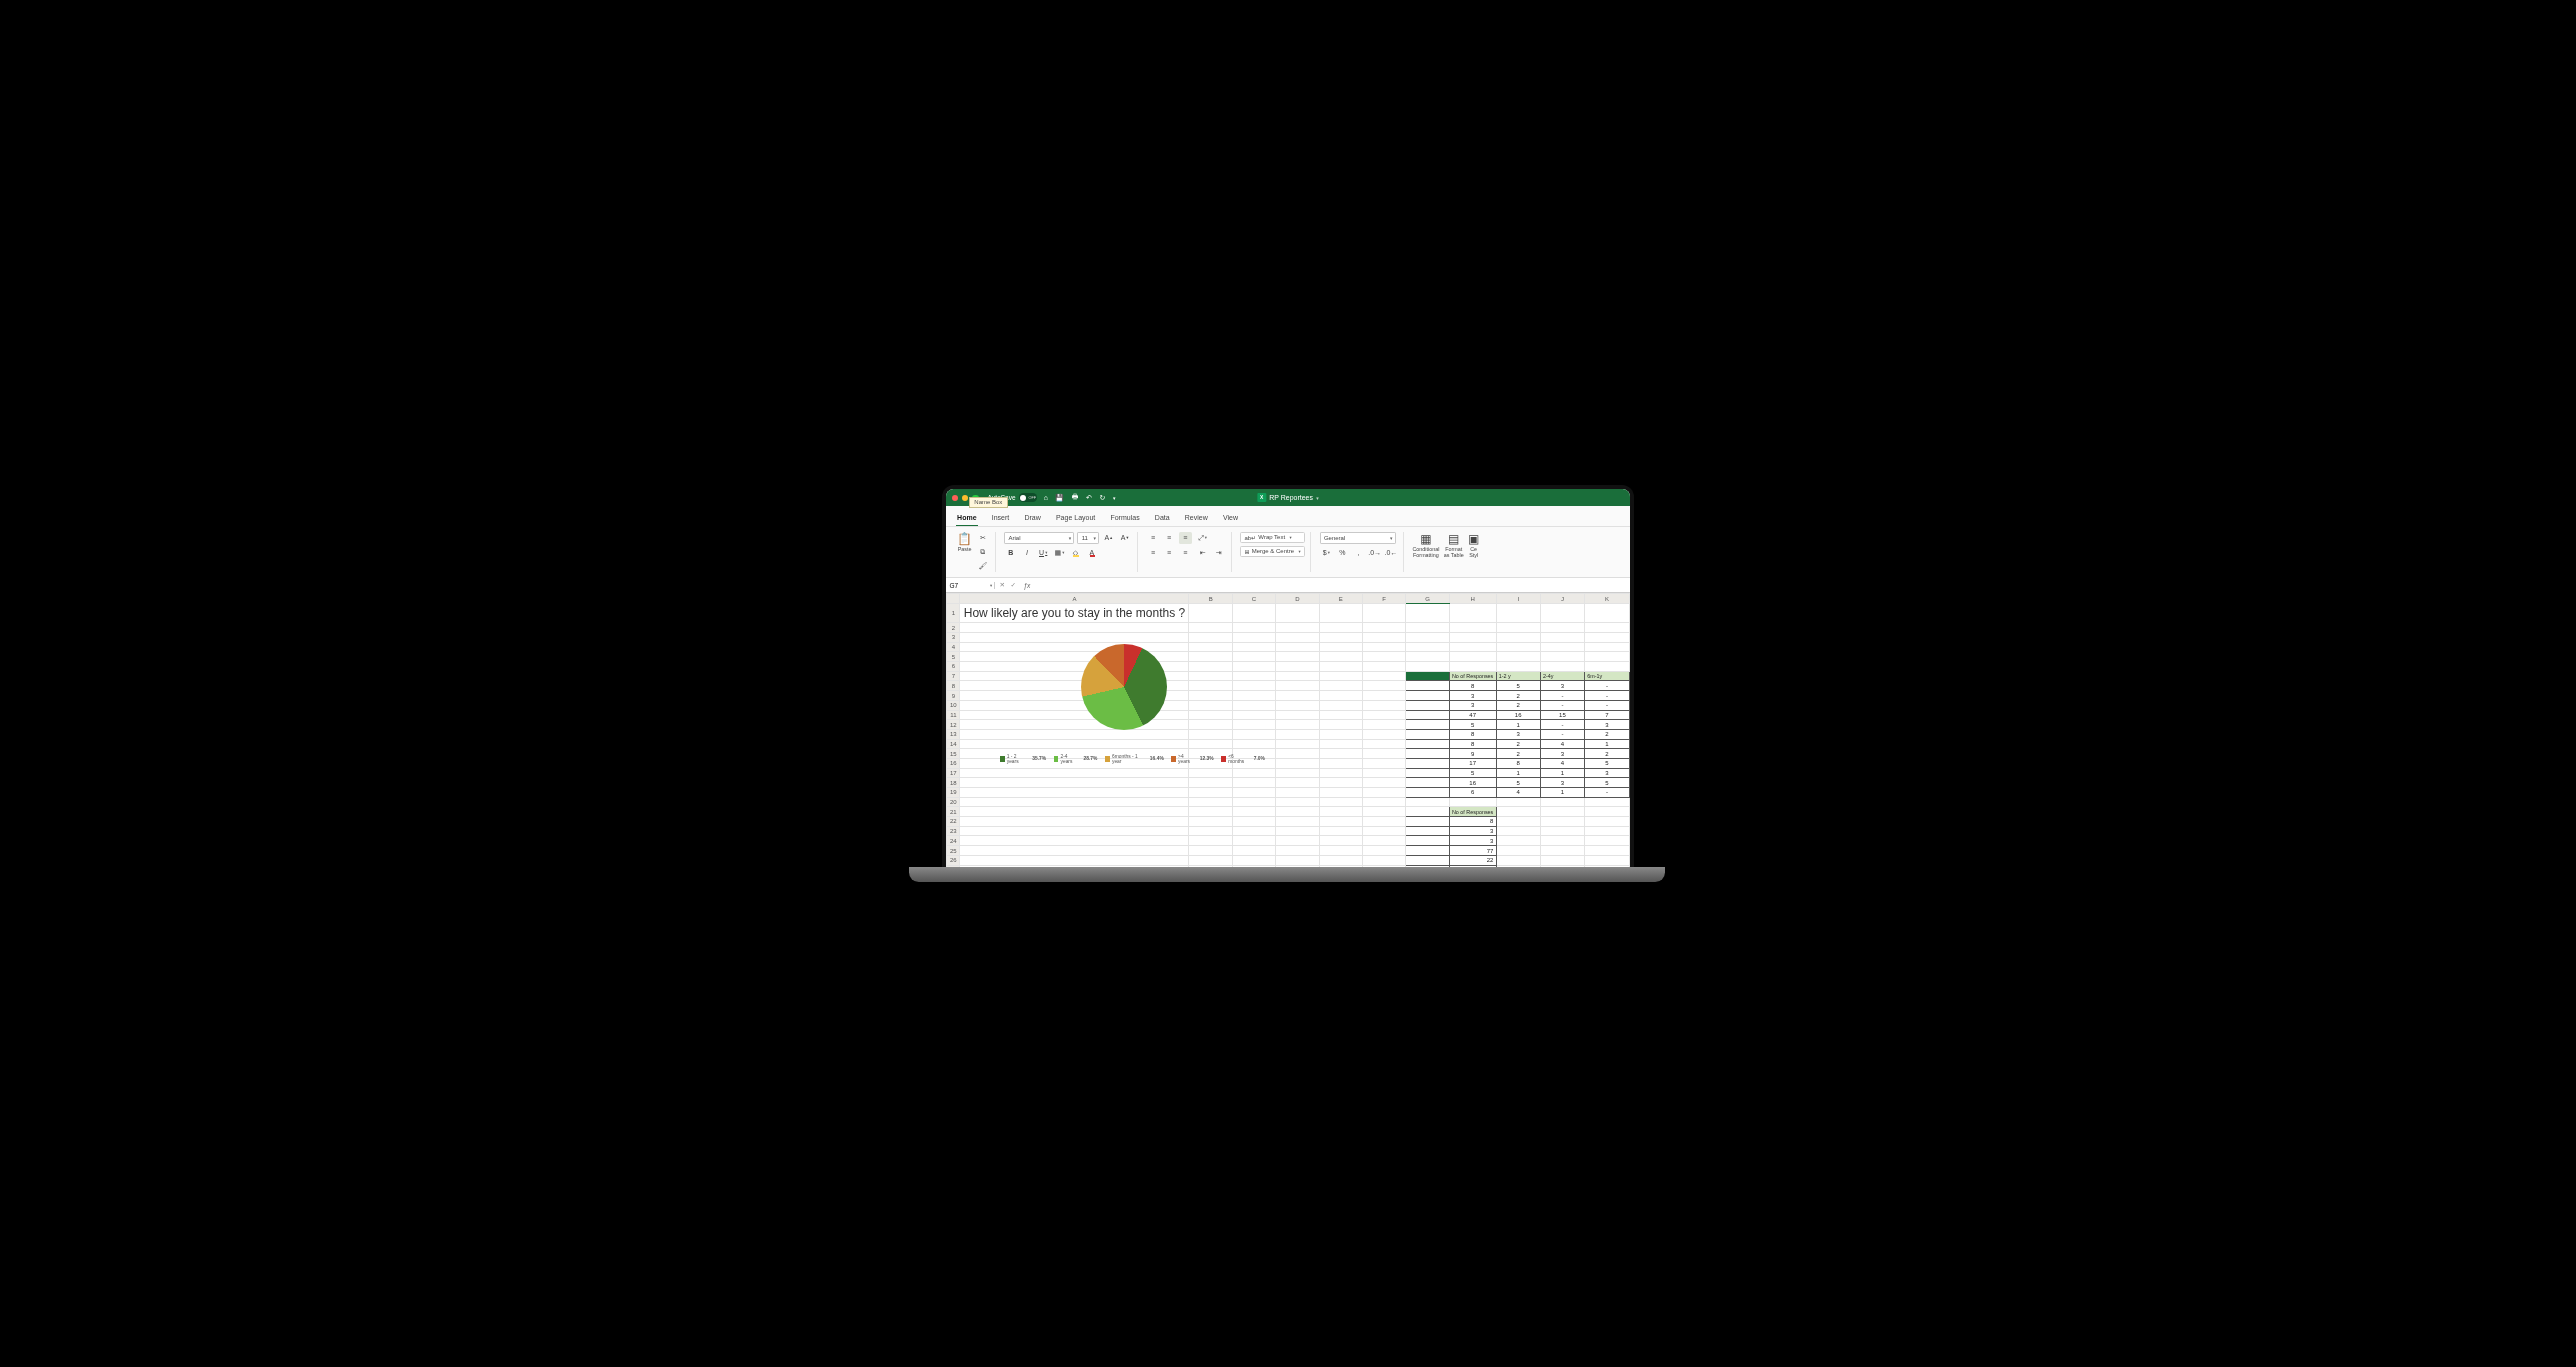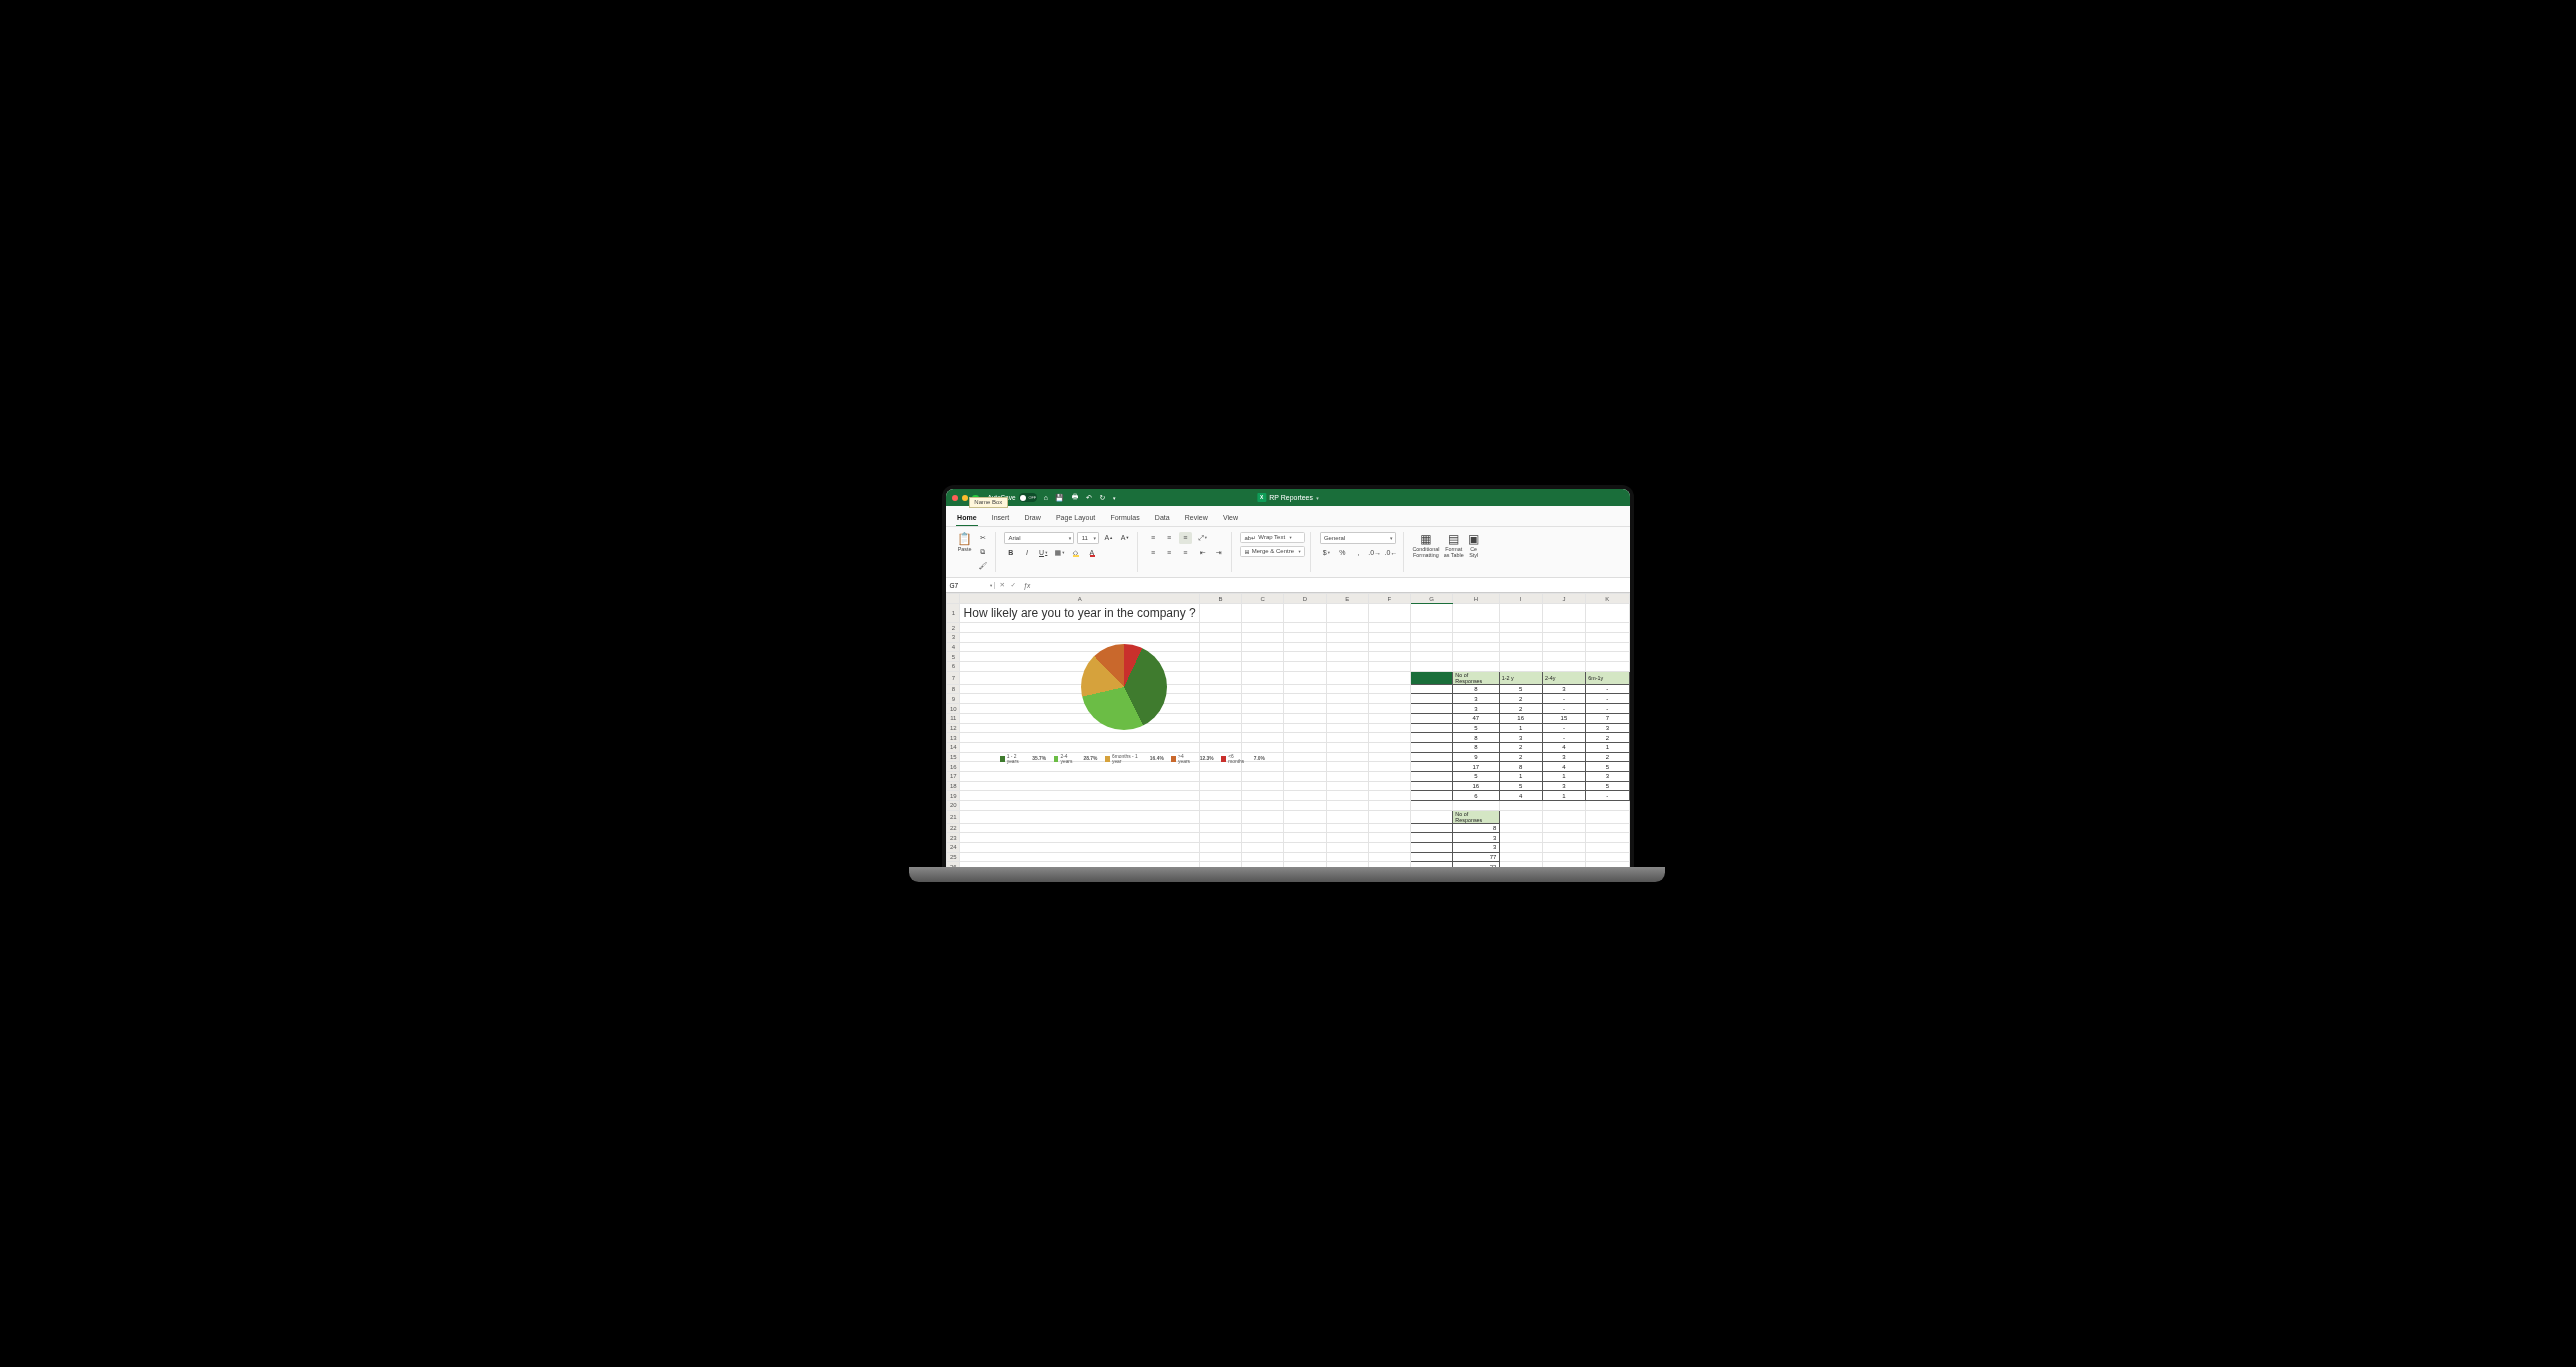--- a/index.html
+++ b/index.html
@@ -269,21 +269,21 @@
               <th class="colH ">H</th>
               <th class="colI ">I</th>
               <th class="colJ ">J</th>
               <th class="colK ">K</th>
             </tr>
           </thead>
           <tbody>
             <tr>
               <th class="rh">1</th>
               <td class="">
-                <div class="title-cell">How likely are you to year in the company ?</div>
+                <div class="title-cell">How likely are you to stay in the months ?</div>
               </td>
               <td class=""></td>
               <td class=""></td>
               <td class=""></td>
               <td class=""></td>
               <td class=""></td>
               <td class=""></td>
               <td class=""></td>
               <td class=""></td>
               <td class=""></td>

